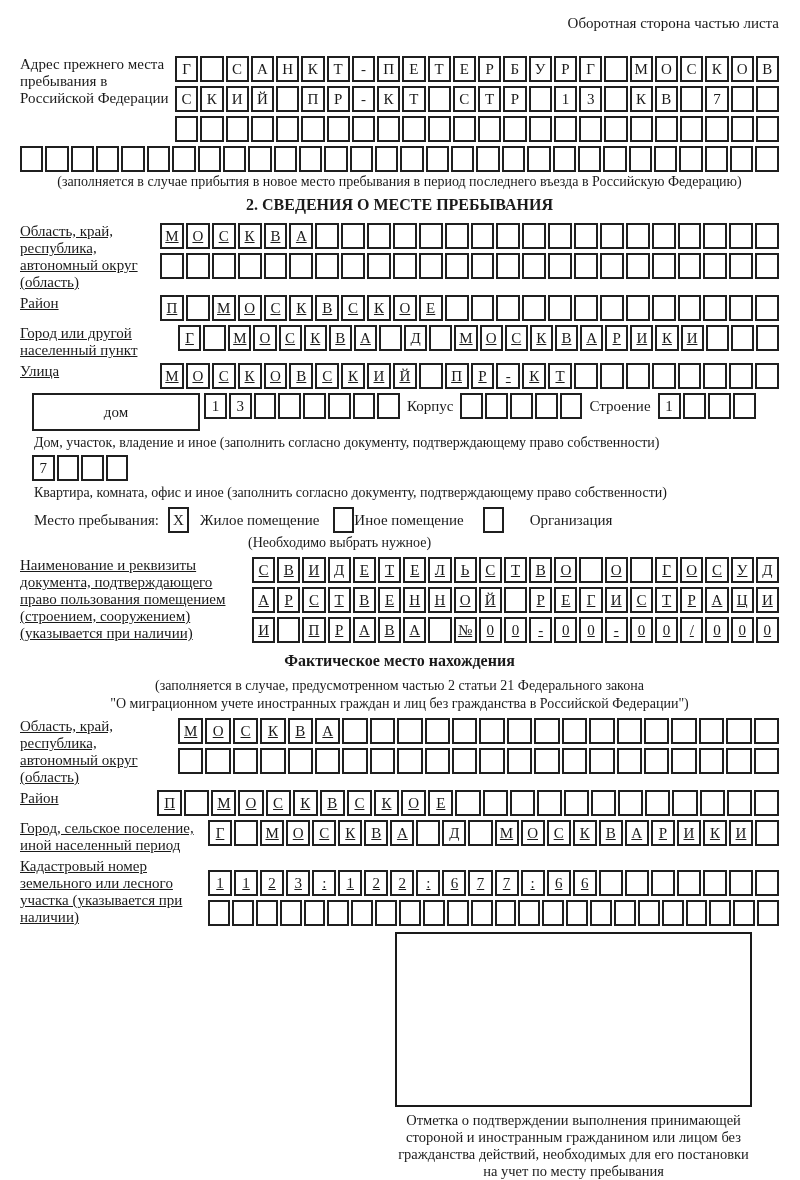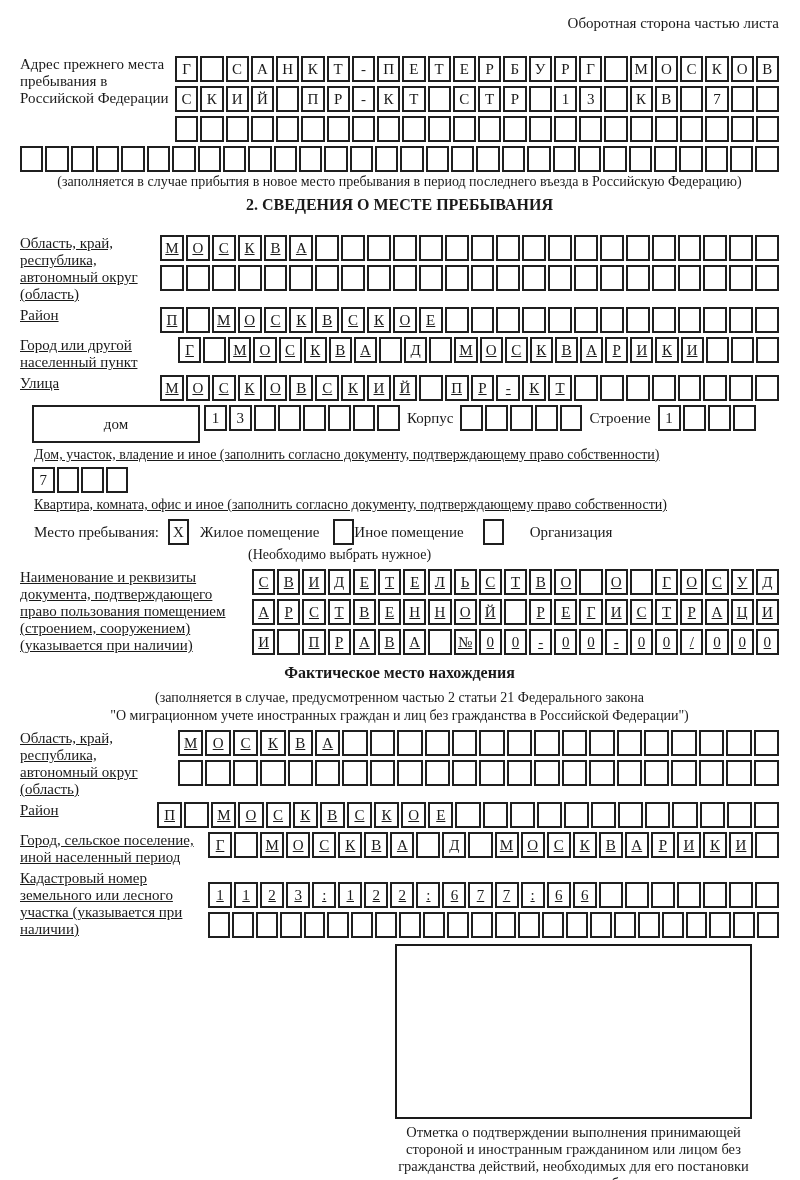--- a/index.html
+++ b/index.html
@@ -30,23 +30,23 @@
   .w155 { flex: 0 0 155px; width: 155px; }
   .w140 { flex: 0 0 140px; width: 140px; }
   .w158 { flex: 0 0 158px; width: 158px; }
   .w137 { flex: 0 0 137px; width: 137px; }
   .w232 { flex: 0 0 232px; width: 232px; }
   .w188 { flex: 0 0 188px; width: 188px; }
 
   .addr-block { display: flex; margin-top: 24px; margin-bottom: 4px; }
 
   .caption { font-size: 14px; line-height: 17px; text-align: center; margin: 1px 0 3px 0; }
-  .caption-left { font-size: 14px; line-height: 17px; text-align: left; margin: 0 0 4px 14px; text-decoration: underline; }
-
-  .sec-title { text-align: center; font-weight: bold; font-size: 16px; line-height: 20px; margin: 5px 0 20px 0; }
+  .caption-left { font-size: 14px; line-height: 17px; text-align: left; margin: 0 0 4px 14px; }
+
+  .sec-title { text-align: center; font-weight: bold; font-size: 16px; line-height: 20px; margin: 5px 0 8px 0; }
 
   .dom-row, .kv-row { display: flex; align-items: stretch; gap: 4px; margin: 0 0 3px 12px; }
   .wide-box {
     border: 2px solid #1f1f1f; height: 38px;
     display: flex; align-items: center; justify-content: center;
     font-size: 15px;
   }
   .inline-label { font-size: 15px; line-height: 26px; padding: 0 3px; white-space: nowrap; }
 
   .mesto-row { display: flex; align-items: center; font-size: 15px; margin: 6px 0 2px 14px; }

